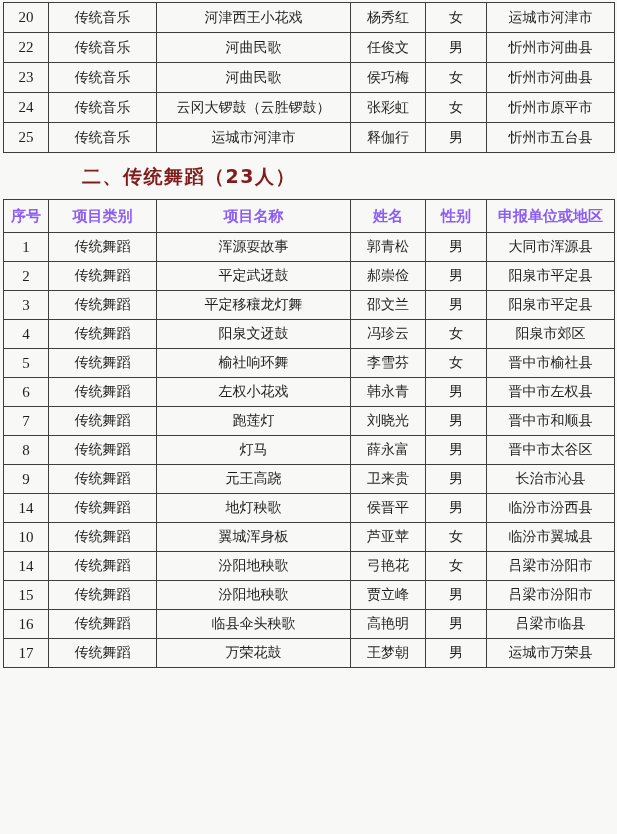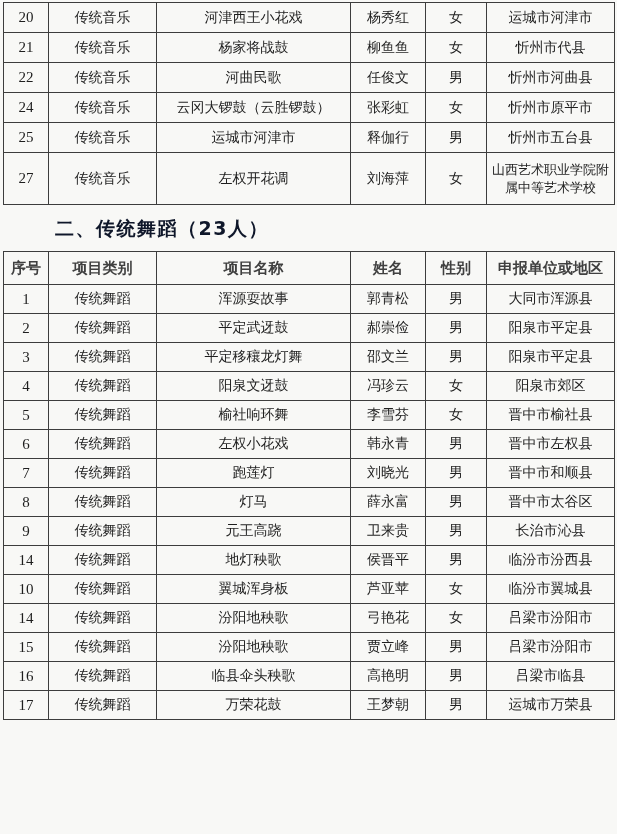--- a/index.html
+++ b/index.html
@@ -40,32 +40,32 @@
   .t1 tr { height:30px; }
   tr.tall { height:52px; }
   tr.tall td.cell-region { font-size:13px; line-height:1.35; }
 
   td.cell-num {
     font-family:"Liberation Serif", serif;
     font-size:15px;
   }
 
   .heading {
-    margin:11px 0 9px 55px;
+    margin:11px 0 9px 82px;
     font-size:19px;
     font-weight:bold;
     letter-spacing:1.5px;
-    color:#0f172a;
+    color:#7f1d1d;
   }
 
   .t2 th {
     height:30px;
     font-size:15px;
     font-weight:bold;
-    color:#404040;
+    color:#8b5cf6;
   }
   .t2 tbody tr { height:29px; }
 </style>
 </head>
 <body>
 
 <div class="page">
 
   <table class="t1">
     <colgroup>
@@ -79,58 +79,50 @@
     <tbody id="t1-body">
         <tr>
           <td class="cell-num">20</td>
           <td class="cell-category">传统音乐</td>
           <td class="cell-project">河津西王小花戏</td>
           <td class="cell-name">杨秀红</td>
           <td class="cell-gender">女</td>
           <td class="cell-region">运城市河津市</td>
         </tr>
         <tr>
-          <td class="cell-num">21</td>
-          <td class="cell-category">传统音乐</td>
-          <td class="cell-project">杨家将战鼓</td>
-          <td class="cell-name">柳鱼鱼</td>
-          <td class="cell-gender">女</td>
-          <td class="cell-region">忻州市代县</td>
-        </tr>
-        <tr>
           <td class="cell-num">22</td>
           <td class="cell-category">传统音乐</td>
           <td class="cell-project">河曲民歌</td>
           <td class="cell-name">任俊文</td>
           <td class="cell-gender">男</td>
           <td class="cell-region">忻州市河曲县</td>
         </tr>
         <tr>
+          <td class="cell-num">23</td>
+          <td class="cell-category">传统音乐</td>
+          <td class="cell-project">河曲民歌</td>
+          <td class="cell-name">侯巧梅</td>
+          <td class="cell-gender">女</td>
+          <td class="cell-region">忻州市河曲县</td>
+        </tr>
+        <tr>
           <td class="cell-num">24</td>
           <td class="cell-category">传统音乐</td>
           <td class="cell-project">云冈大锣鼓（云胜锣鼓）</td>
           <td class="cell-name">张彩虹</td>
           <td class="cell-gender">女</td>
           <td class="cell-region">忻州市原平市</td>
         </tr>
         <tr>
           <td class="cell-num">25</td>
           <td class="cell-category">传统音乐</td>
           <td class="cell-project">运城市河津市</td>
           <td class="cell-name">释伽行</td>
           <td class="cell-gender">男</td>
           <td class="cell-region">忻州市五台县</td>
-        </tr>
-        <tr class="tall">
-          <td class="cell-num">27</td>
-          <td class="cell-category">传统音乐</td>
-          <td class="cell-project">左权开花调</td>
-          <td class="cell-name">刘海萍</td>
-          <td class="cell-gender">女</td>
-          <td class="cell-region">山西艺术职业学院附属中等艺术学校</td>
         </tr>
       </tbody>
   </table>
 
   <div class="heading">二、传统舞蹈（23人）</div>
 
   <table class="t2">
     <colgroup>
       <col class="c-num">
         <col class="c-cat">

